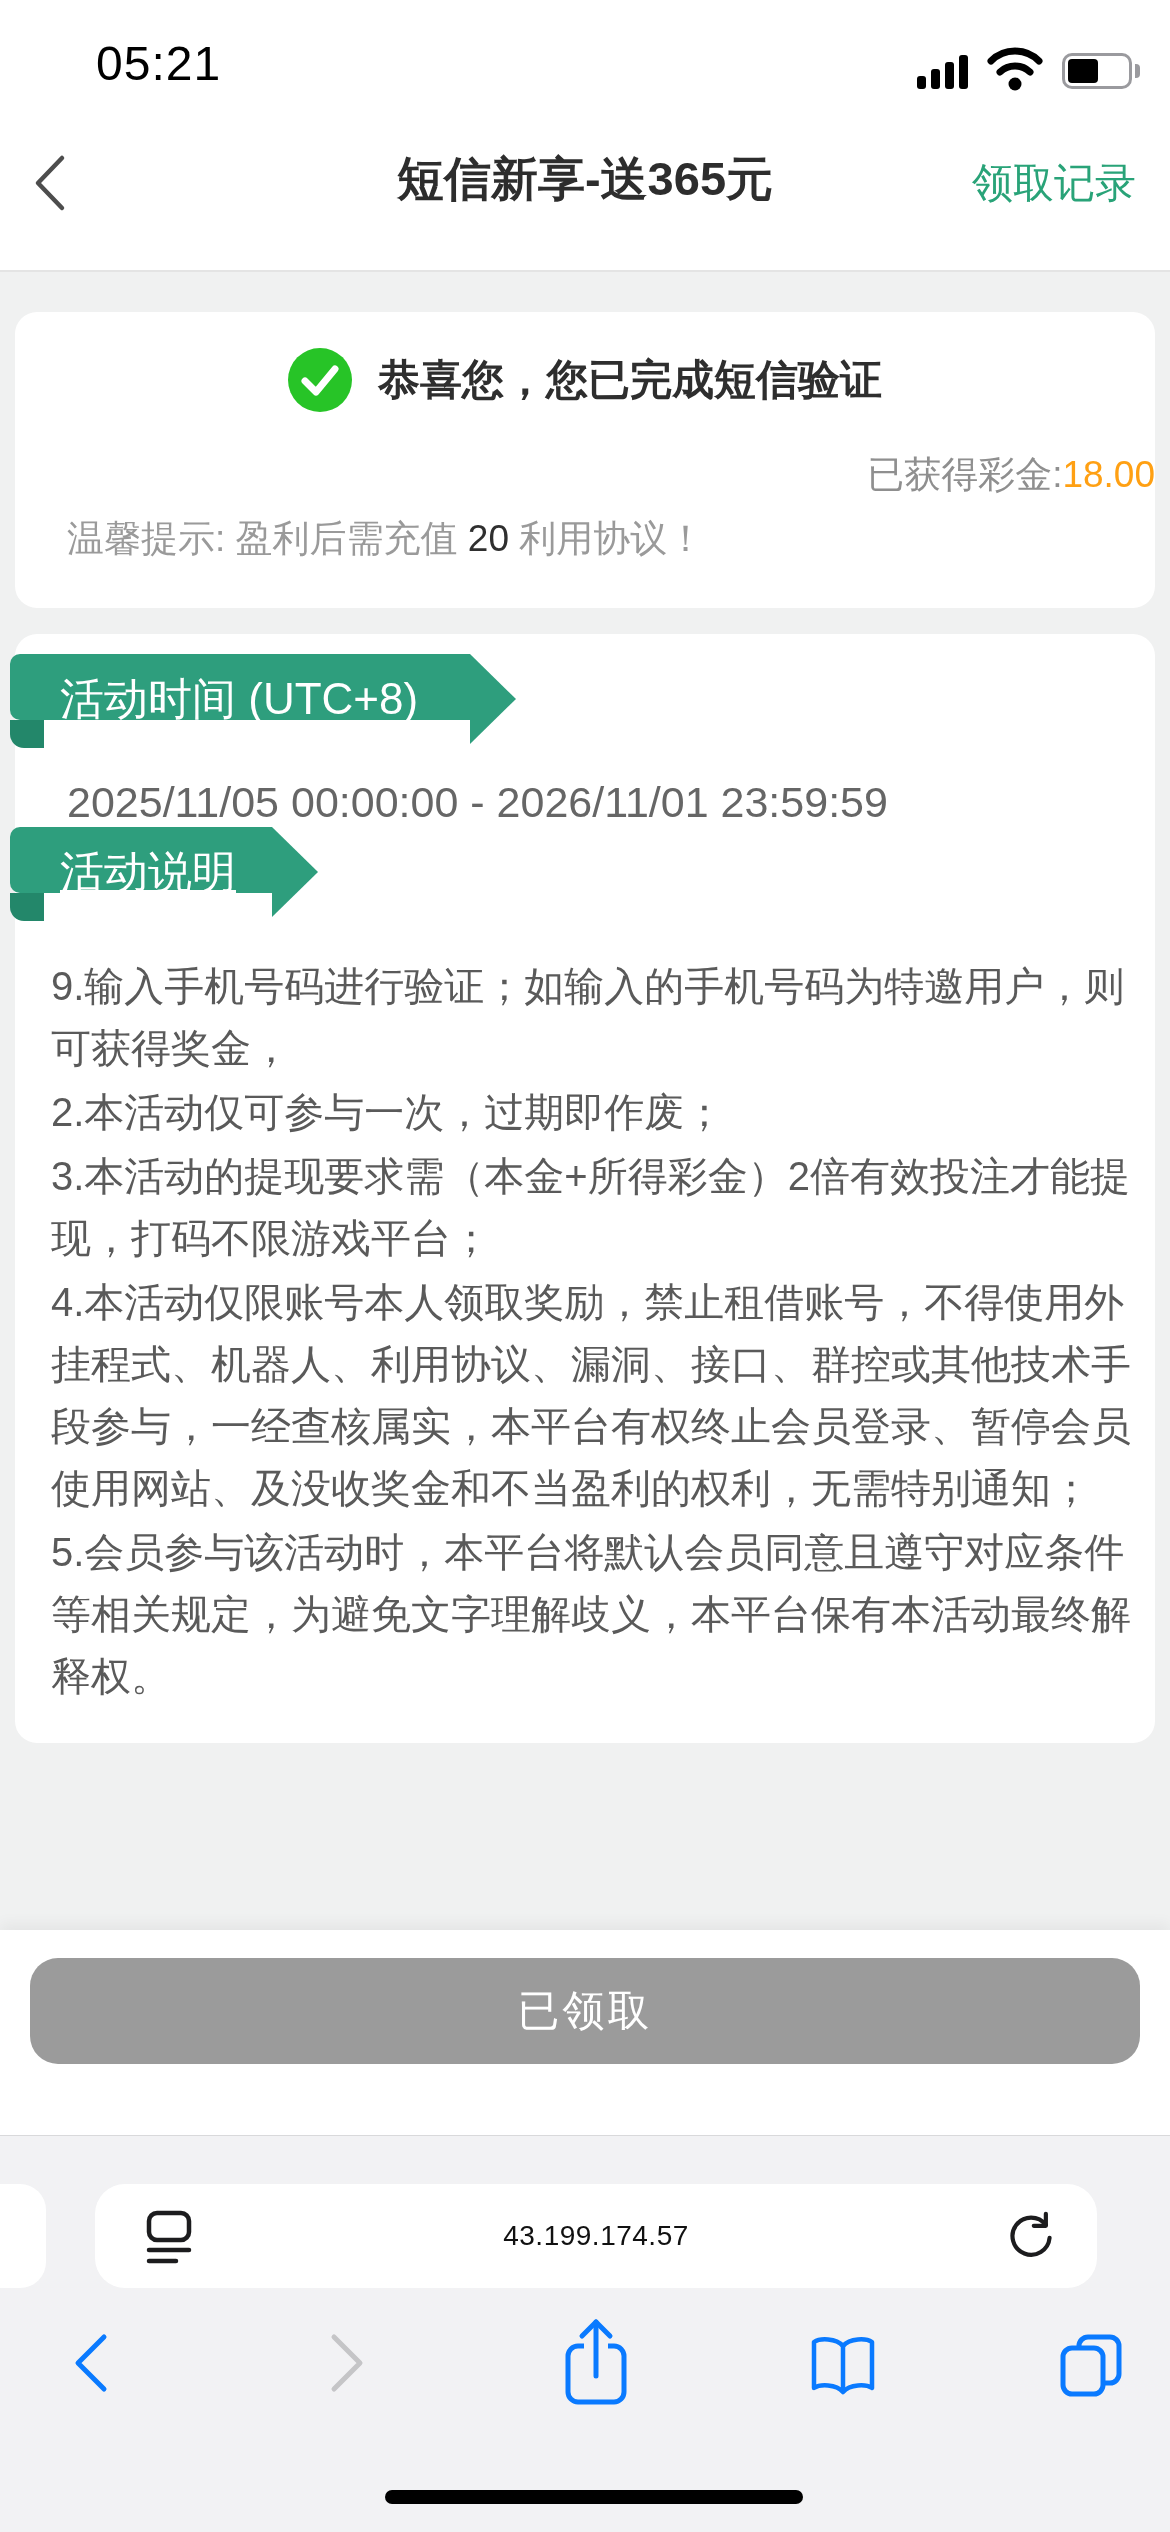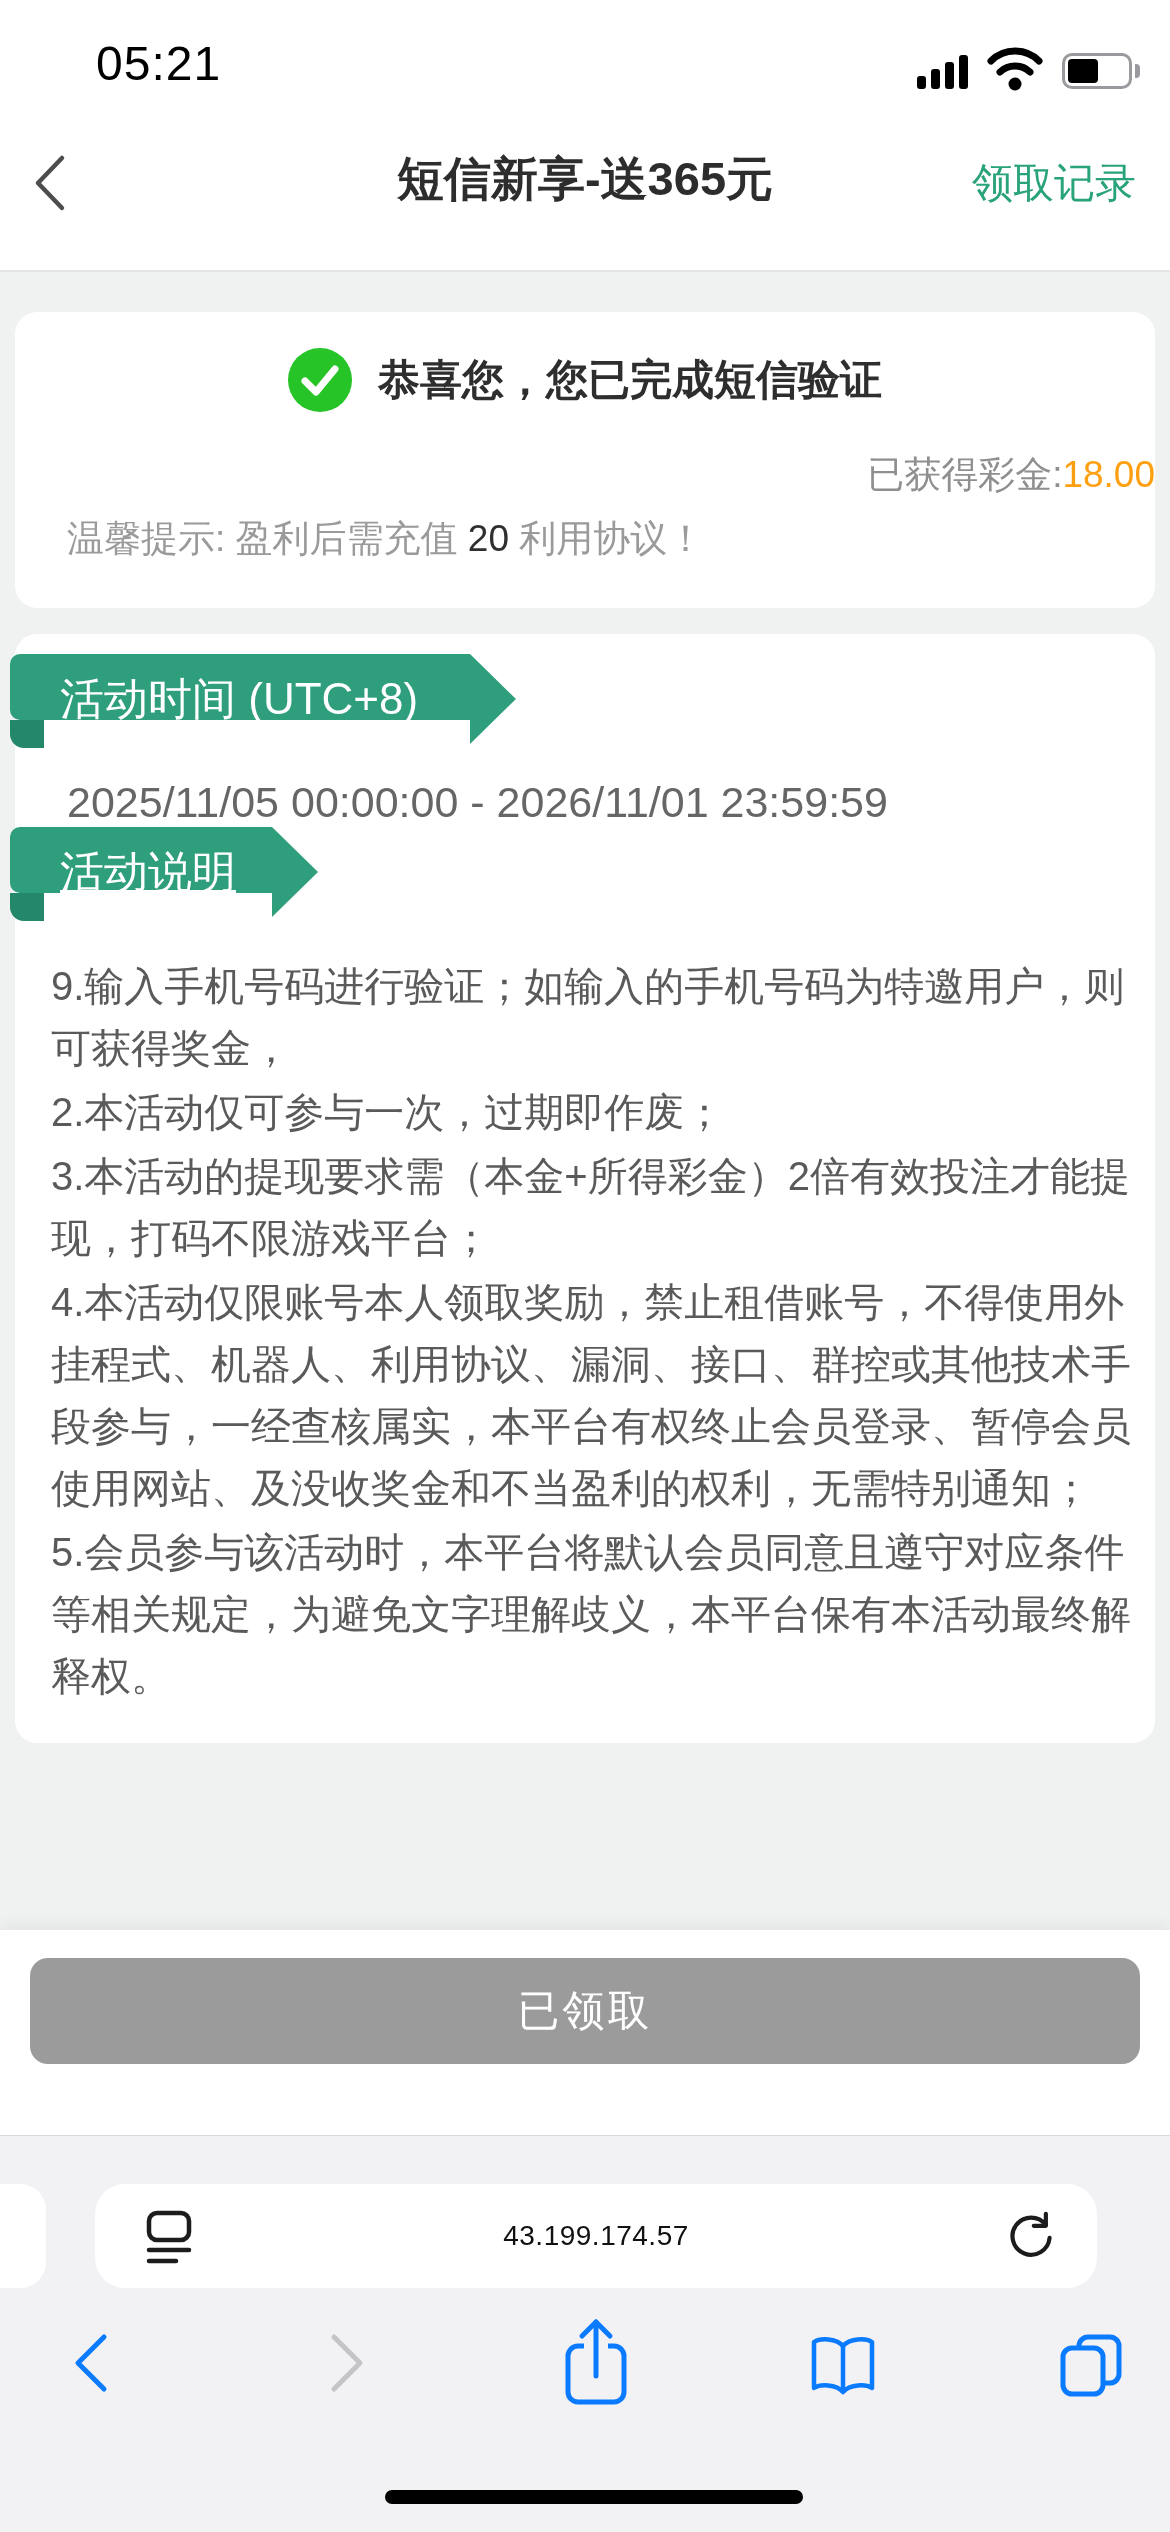--- a/index.html
+++ b/index.html
@@ -49,21 +49,21 @@
     content:"";position:absolute;left:0;bottom:-28px;width:34px;height:28px;
     background:#23876a;border-radius:0 0 0 14px;}
   .ribbon.small{width:262px;}
   .date-text{margin:58px 0 0 52px;font-size:43px;color:#666;}
   .ribbon-2{text-decoration:underline;}
   .rules{margin:62px 24px 0 36px;}
   .rules p{margin:0 0 2px 0;font-size:40px;line-height:62px;color:#5a5a5a;}
   
   .bottom-band{position:absolute;left:0;right:0;top:1930px;height:205px;background:#fff;z-index:5;
                box-shadow:0 -6px 14px rgba(0,0,0,.05);}
-  .claim-btn{margin:28px 30px 0 30px;height:106px;border-radius:18px;background:#9b9b9b;
+  .claim-btn{margin:28px 30px 0 30px;height:106px;border-radius:28px;background:#9b9b9b;
              display:flex;align-items:center;justify-content:center;cursor:pointer;}
   .claim-btn span{color:#fff;font-size:42px;letter-spacing:3px;}
   
   .safari{position:absolute;left:0;right:0;top:2135px;height:397px;background:#f2f2f4;
           border-top:1px solid #d9d9db;z-index:7;}
   .tab-stub{position:absolute;left:0;top:48px;width:46px;height:104px;background:#fff;border-radius:0 26px 26px 0;}
   .url-pill{position:absolute;left:95px;top:48px;width:1002px;height:104px;background:#fff;border-radius:30px;
             display:flex;align-items:center;cursor:pointer;}
   .pagemenu-icon{position:absolute;left:48px;top:24px;}
   .url-text{flex:1;text-align:center;font-size:28px;color:#111;letter-spacing:0.5px;}

